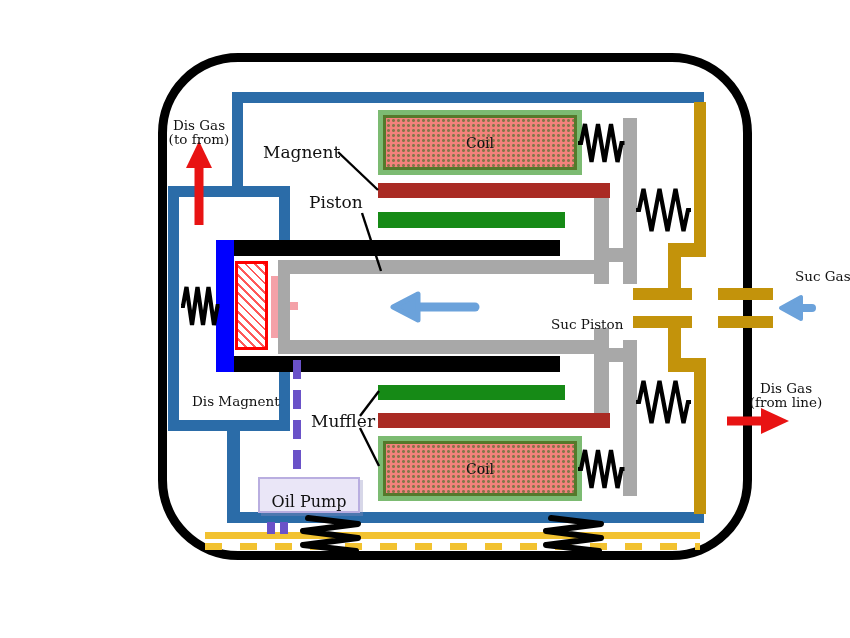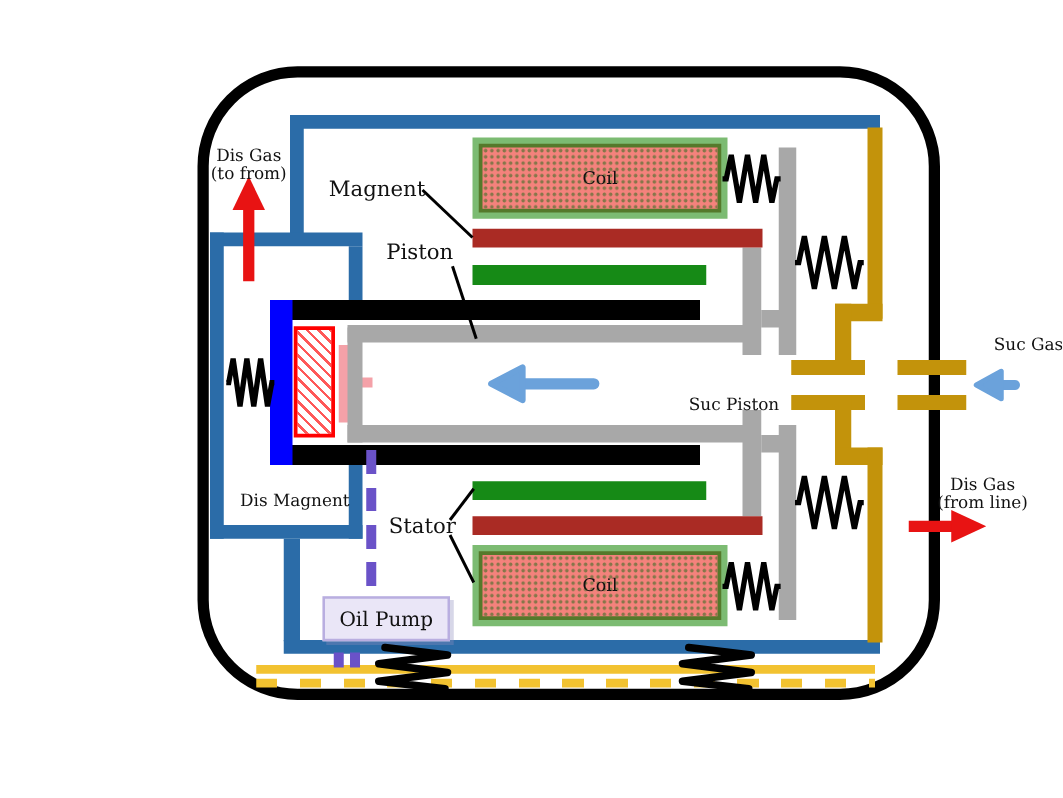--- a/index.html
+++ b/index.html
@@ -20,21 +20,21 @@
   .coil-outer{background:#7CBB72;padding:5px;}
   .coil-inner{background:#55792B;padding:3px;width:100%;height:100%;box-sizing:border-box;}
   .coil-fill{width:100%;height:100%;display:flex;align-items:center;justify-content:center;
      background-image:radial-gradient(#87764a 1.2px, rgba(0,0,0,0) 1.7px);
      background-size:5px 5px;background-color:#F4827C;font-size:14px;}
   .oilline{background:#F2C230;}
   .oildash{background:repeating-linear-gradient(90deg,#F2C230 0 17px, rgba(0,0,0,0) 17px 35px);}
   .oilfeed{background:repeating-linear-gradient(180deg,#6A52C8 0 19px, rgba(0,0,0,0) 19px 30px);}
   .stub{background:#6A52C8;}
   .pump{background:#EAE6F7;border:2px solid #B9AEE0;box-shadow:3px 3px 0 rgba(140,140,190,.35);
-        display:flex;align-items:center;justify-content:center;font-size:16px;}
+        display:flex;align-items:flex-end;justify-content:center;font-size:16px;}
   .lbl{position:absolute;white-space:nowrap;}
   .s13{font-size:13.5px;line-height:1.05;}
   .s17{font-size:17px;}
   .ctr{text-align:center;}
   svg.overlay{position:absolute;left:0;top:0;width:850px;height:638px;pointer-events:none;}
 </style>
 </head>
 <body>
 
 <div class="stage">
@@ -147,20 +147,20 @@
   </svg>
 
   <div class="lbl s13 ctr" style="left:166px;top:118px;width:66px;">
     <span>Dis Gas</span><br>
     <span>(to from)</span>
   </div>
   <div class="lbl s17" style="left:263px;top:142px;">Magnent</div>
   <div class="lbl s17" style="left:309px;top:192px;">Piston</div>
   <div class="lbl s13" style="left:551px;top:317px;">Suc Piston</div>
   <div class="lbl s13" style="left:192px;top:394px;">Dis Magnent</div>
-  <div class="lbl s17" style="left:311px;top:411px;">Stator</div>
+  <div class="lbl s17" style="left:311px;top:411px;">Muffler</div>
   <div class="lbl s13" style="left:759px;top:269px;margin-left:36px;">Suc Gas</div>
   <div class="lbl s13 ctr" style="left:745px;top:381px;width:82px;">
     <span>Dis Gas</span><br>
     <span>(from line)</span>
   </div>
 
 </div>
 
 </body></html>

